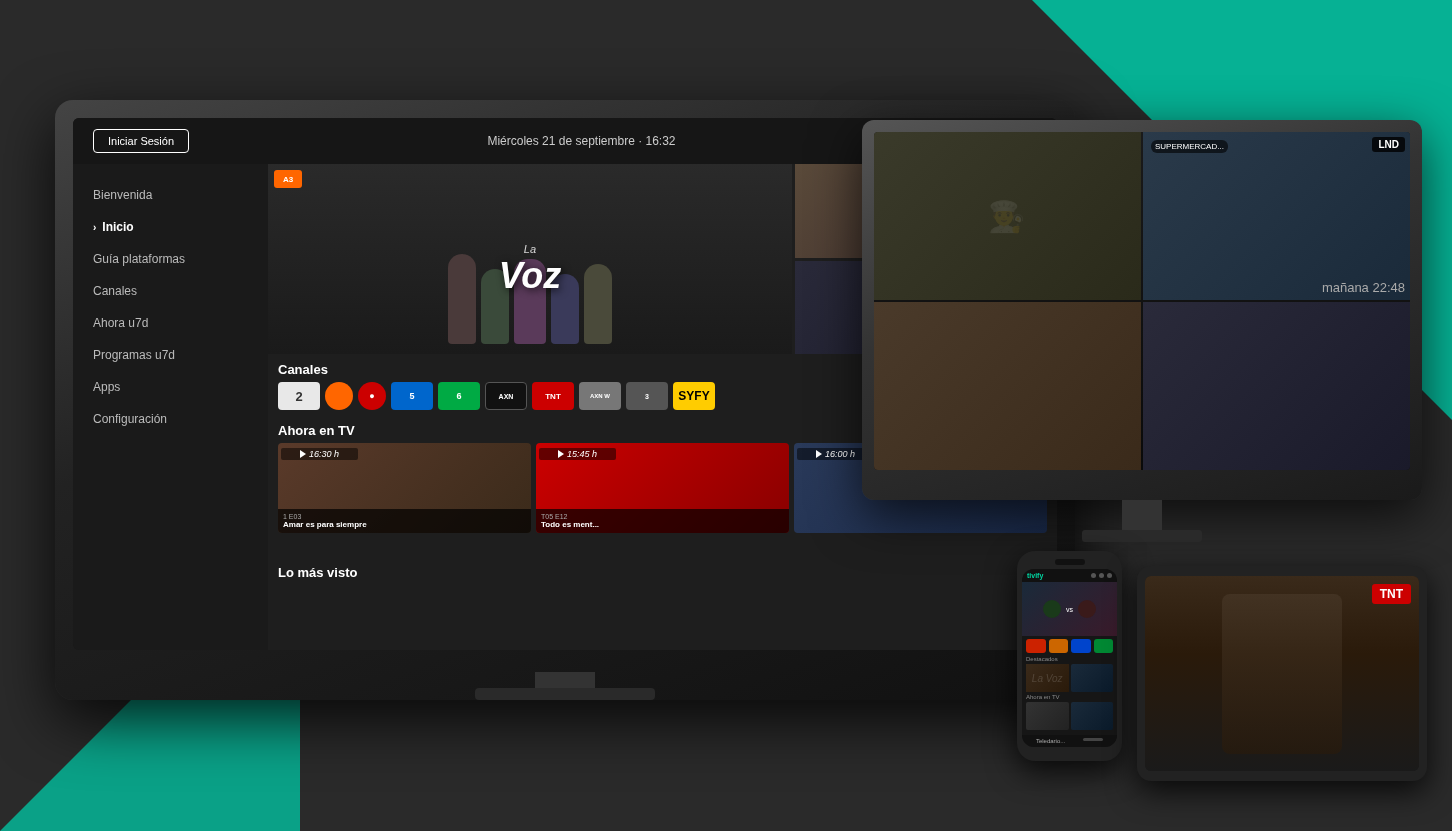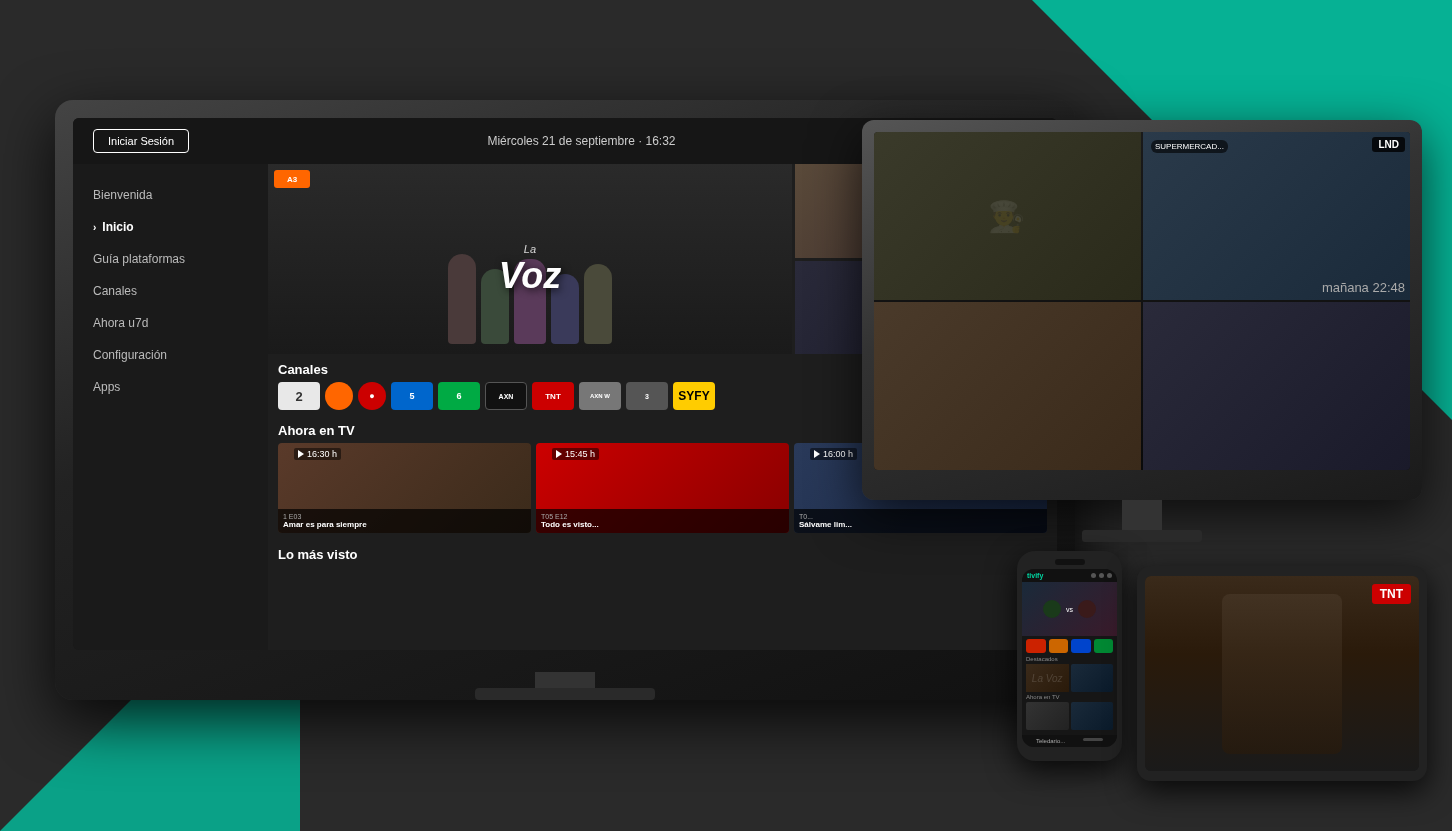--- a/index.html
+++ b/index.html
@@ -214,21 +214,21 @@
       color: #fff;
       font-style: italic;
       text-shadow: 2px 2px 8px rgba(0,0,0,0.8);
       z-index: 2;
     }
 
     .antena3-badge {
       position: absolute;
       top: 6px;
       left: 6px;
-      width: 36px;
+      width: 28px;
       height: 18px;
       background: #ff6600;
       border-radius: 3px;
       display: flex;
       align-items: center;
       justify-content: center;
       color: white;
       font-size: 8px;
       font-weight: bold;
     }
@@ -337,29 +337,30 @@
       min-width: 0;
     }
 
     .now-card-bg-1 { background: linear-gradient(135deg, #5a3a2a 0%, #3a2a1a 100%); }
     .now-card-bg-2 { background: linear-gradient(135deg, #cc0000 0%, #880000 100%); }
     .now-card-bg-3 { background: linear-gradient(135deg, #2a3a5a 0%, #1a2a4a 100%); }
 
     .now-card-time {
       position: absolute;
       top: 5px;
-      left: 16px;
+      left: 3px;
       color: #fff;
       font-size: 9px;
       background: rgba(0,0,0,0.5);
-      padding: 1px 4px;
+      padding: 1px 19px;
       border-radius: 2px;
       display: flex;
       align-items: center;
       gap: 3px;
+      font-style: italic;
     }
 
     .play-icon-small {
       width: 0;
       height: 0;
       border-style: solid;
       border-width: 4px 0 4px 6px;
       border-color: transparent transparent transparent #fff;
       display: inline-block;
     }
@@ -735,24 +736,27 @@
             <div class="sidebar-item">
               <span>Guía plataformas</span>
             </div>
             <div class="sidebar-item">
               <span>Canales</span>
             </div>
             <div class="sidebar-item">
               <span>Ahora u7d</span>
             </div>
             <div class="sidebar-item">
-              <span>Configuración</span>
+              <span>Programas u7d</span>
             </div>
             <div class="sidebar-item">
               <span>Apps</span>
+            </div>
+            <div class="sidebar-item">
+              <span>Configuración</span>
             </div>
           </div>
 
           <div class="content-area">
 
             <div class="featured-row">
 
               <div class="featured-main">
                 <div class="la-voz-bg">
                   <div class="antena3-badge">A3</div>
@@ -815,36 +819,32 @@
                   <div class="now-card-title">Amar es para siempre</div>
                 </div>
               </div>
               <div class="now-card now-card-bg-2">
                 <div class="now-card-time">
                   <span class="play-icon-small"></span>
                   <span>15:45 h</span>
                 </div>
                 <div class="now-card-info">
                   <div class="now-card-episode">T05 E12</div>
-                  <div class="now-card-title">Todo es visto...</div>
+                  <div class="now-card-title">Todo es ment...</div>
                 </div>
               </div>
               <div class="now-card now-card-bg-3">
                 <div class="now-card-time">
                   <span class="play-icon-small"></span>
                   <span>16:00 h</span>
                 </div>
-                <div class="now-card-info">
-                  <div class="now-card-episode">T0...</div>
-                  <div class="now-card-title">Sálvame lim...</div>
-                </div>
               </div>
             </div>
 
-            <div class="section-title" style="margin-top:6px;">Lo más visto</div>
+            <div class="section-title" style="margin-top:24px;">Lo más visto</div>
 
           </div>
         </div>
       </div>
     </div>
     <div class="tv-stand-neck"></div>
     <div class="tv-stand-base"></div>
   </div>
 </div>
 

